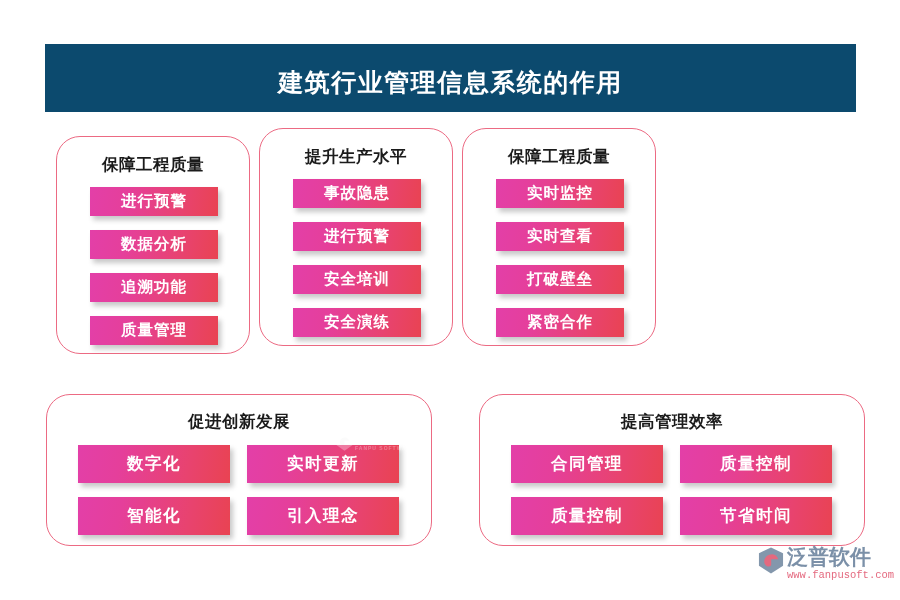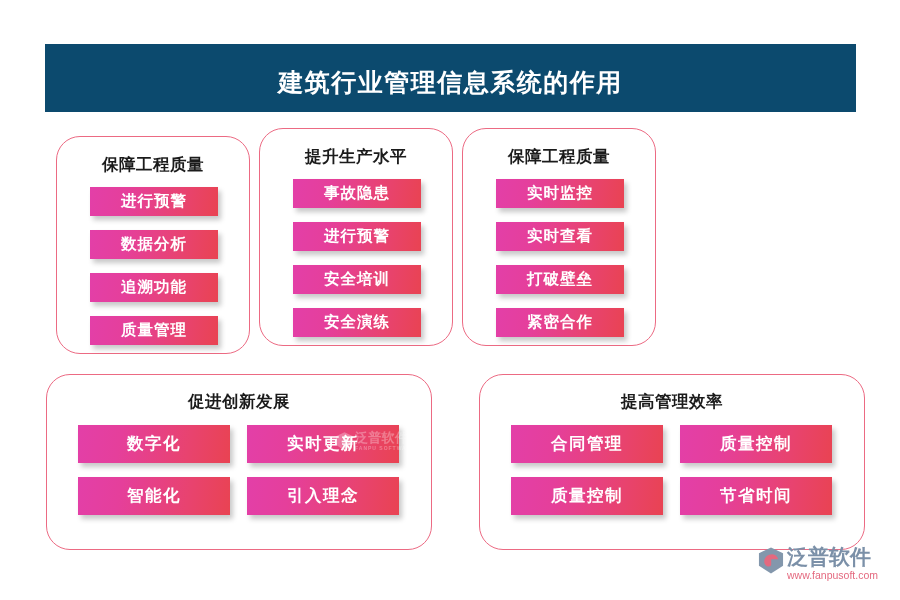--- a/index.html
+++ b/index.html
@@ -95,21 +95,21 @@
   .card.top .pill.p1 { top: 93px; }
   .card.top .pill.p2 { top: 136px; }
   .card.top .pill.p3 { top: 179px; }
 
   #card-top-0 { left: 56px; margin-top: 8px; }
   #card-top-1 { left: 259px; }
   #card-top-2 { left: 462px; }
   #card-top-3 { left: 665px; }
 
   
-  .card.bottom { top: 374px; width: 386px; height: 176px; }
+  .card.bottom { top: 394px; width: 386px; height: 152px; }
   .card.bottom .card-title { top: 16px; }
   .card.bottom .pill { width: 152px; height: 38px; }
   .card.bottom .pill.c0 { left: 31px; text-align: center; }
   .card.bottom .pill.c1 { left: 200px; }
   .card.bottom .pill.r0 { top: 50px; }
   .card.bottom .pill.r1 { top: 102px; }
 
   #card-bottom-0 { left: 46px; }
   #card-bottom-1 { left: 467px; margin-left: 12px; }
 
@@ -166,21 +166,21 @@
     line-height: 1;
     white-space: nowrap;
   }
   .logo .logo-url {
     font-size: 10.5px;
     color: #e4697f;
     letter-spacing: 0px;
     line-height: 1;
     margin-top: 3px;
     white-space: nowrap;
-    font-family: Liberation Sans, sans-serif;
+    font-family: Liberation Mono, monospace;
   }
 </style>
 </head>
 <body>
 
 <div id="canvas">
 
   <div class="title-banner">
     <div class="title-text">建筑行业管理信息系统的作用</div>
   </div>

